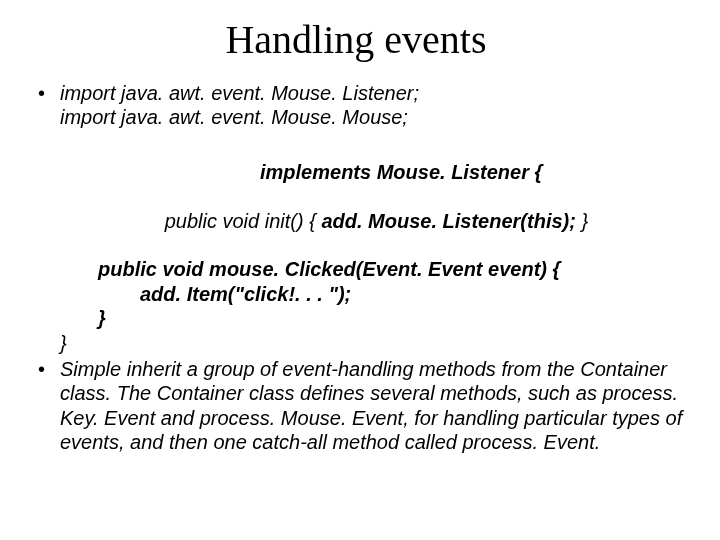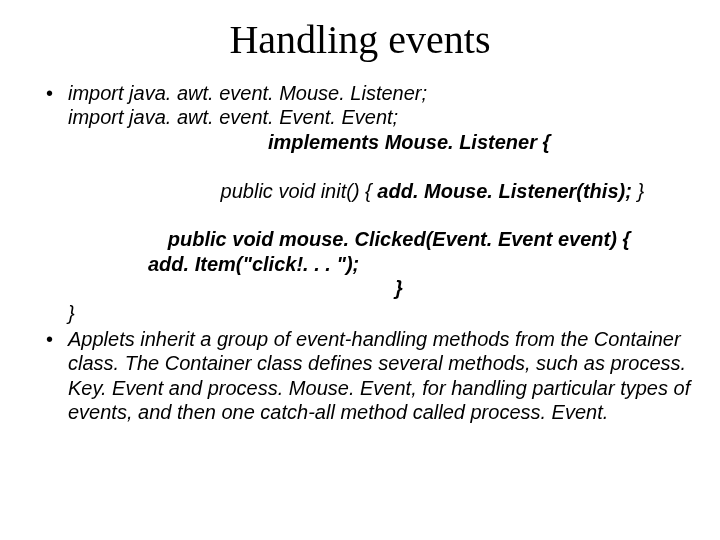--- a/index.html
+++ b/index.html
@@ -8,21 +8,21 @@
     width: 720px;
     height: 540px;
     background: #ffffff;
     font-family: Arial, Helvetica, sans-serif;
     color: #000;
   }
   .slide {
     box-sizing: border-box;
     width: 720px;
     height: 540px;
-    padding: 12px 28px 20px 28px;
+    padding: 12px 28px 20px 20px;
   }
   .title {
     font-family: "Times New Roman", Times, serif;
     font-size: 40px;
     font-weight: 400;
     text-align: center;
     margin: 4px 0 18px 0;
   }
   .body {
     font-size: 20px;
@@ -43,48 +43,48 @@
     content: "•";
     position: absolute;
     left: 0;
     top: 0;
     font-style: normal;
   }
   .code-block {
     padding-left: 0;
   }
   .code-line { white-space: pre; }
-  .ind1 { padding-left: 38px; text-align: center; }
+  .ind1 { padding-left: 38px; }
   .ind2 { padding-left: 80px; }
   .bold { font-weight: 700; }
-  .impl { padding-left: 200px; }
+  .impl { padding-left: 200px; margin-top: 30px; }
 </style>
 </head>
 <body>
 
 <div class="slide">
   <div class="title">Handling events</div>
 
   <div class="body">
     <ul class="bullets">
 
       <li>
         <div class="code-block">
           <div class="code-line">import java. awt. event. Mouse. Listener;</div>
-          <div class="code-line">import java. awt. event. Event. Event;</div>
+          <div class="code-line">import java. awt. event. Mouse. Mouse;</div>
           <div class="code-line impl bold">implements Mouse. Listener {</div>
           <div class="code-line ind1">
             <span>public void init() { </span><span class="bold">add. Mouse. Listener(this);</span><span> }</span>
           </div>
           <div class="code-line ind1 bold">public void mouse. Clicked(Event. Event event) {</div>
           <div class="code-line ind2 bold">add. Item("click!. . . ");</div>
           <div class="code-line ind1 bold">}</div>
           <div class="code-line">}</div>
         </div>
       </li>
 
       <li>
-        <span>Applets inherit a group of event-handling methods from the Container class. The Container class defines several methods, such as process. Key. Event and process. Mouse. Event, for handling particular types of events, and then one catch-all method called process. Event.</span>
+        <span>Simple inherit a group of event-handling methods from the Container class. The Container class defines several methods, such as process. Key. Event and process. Mouse. Event, for handling particular types of events, and then one catch-all method called process. Event.</span>
       </li>
 
     </ul>
   </div>
 </div>
 
 </body></html>

